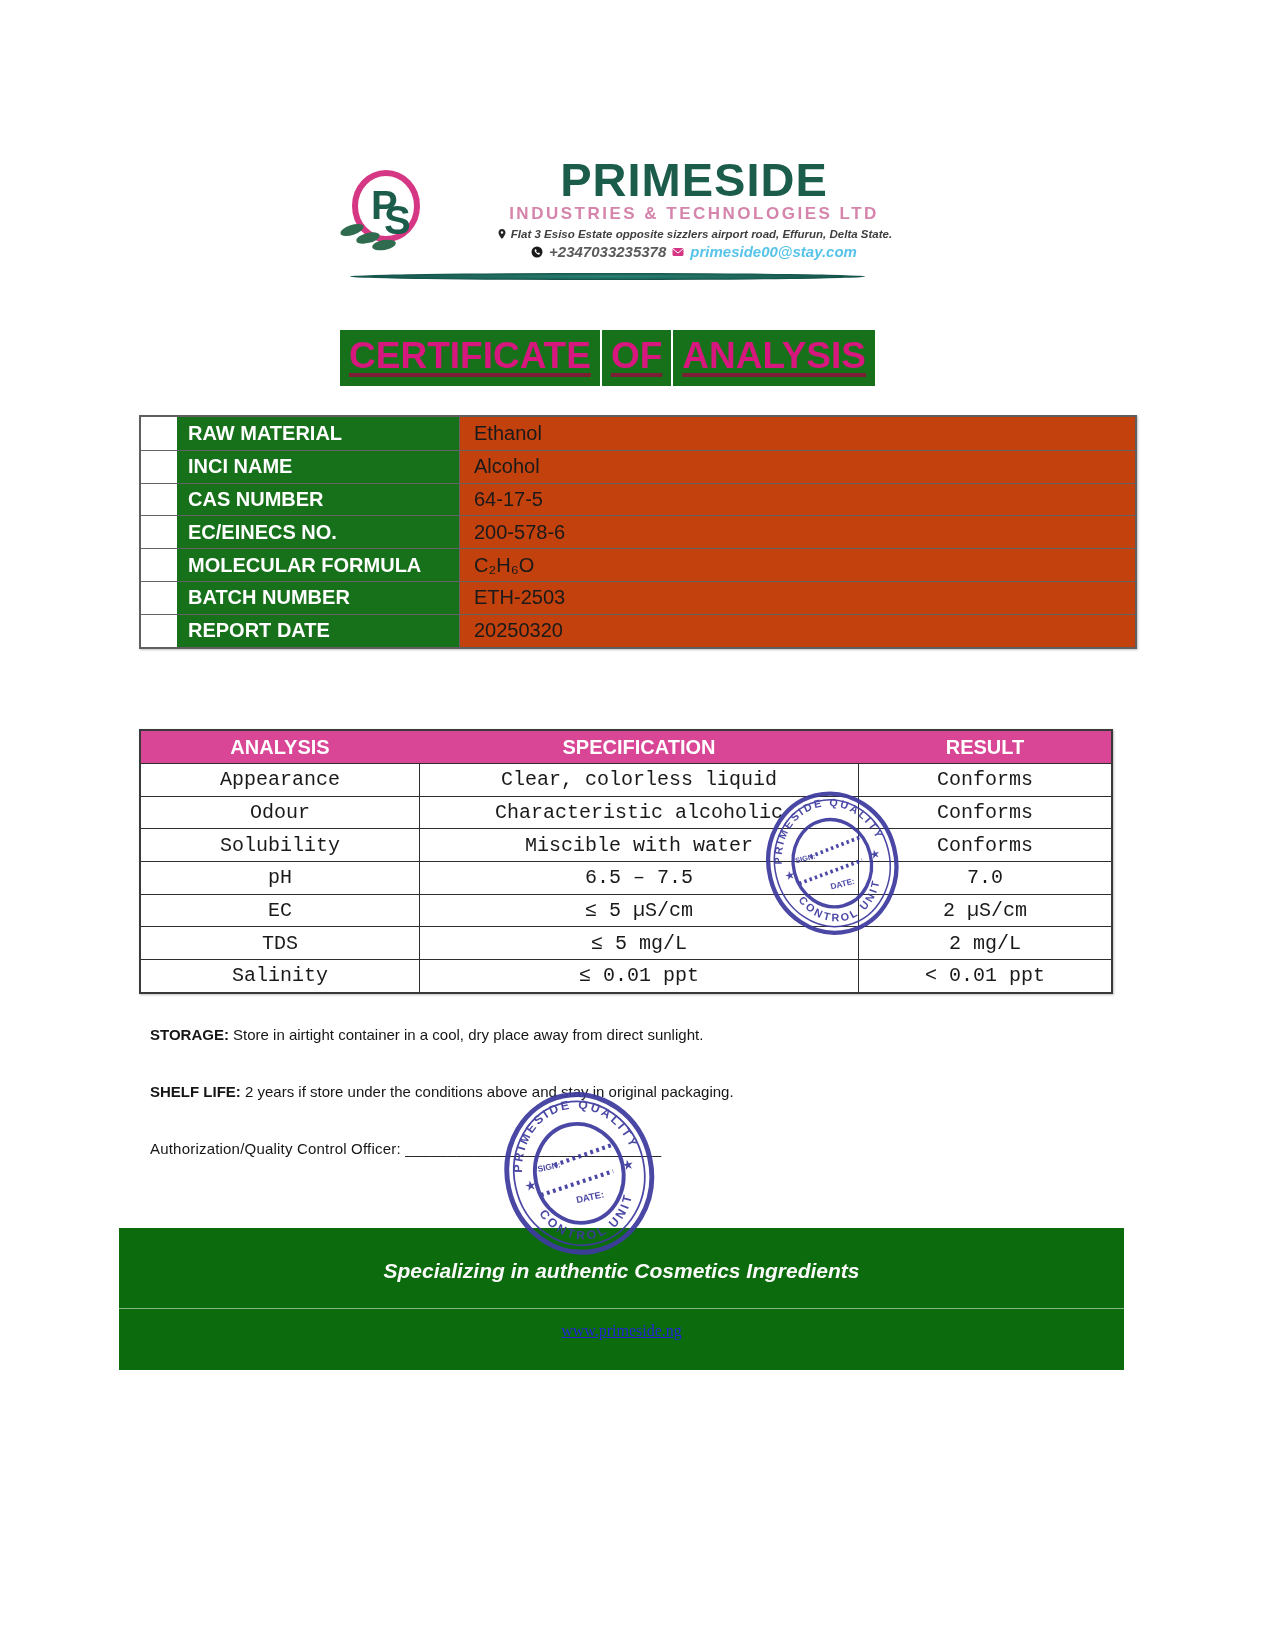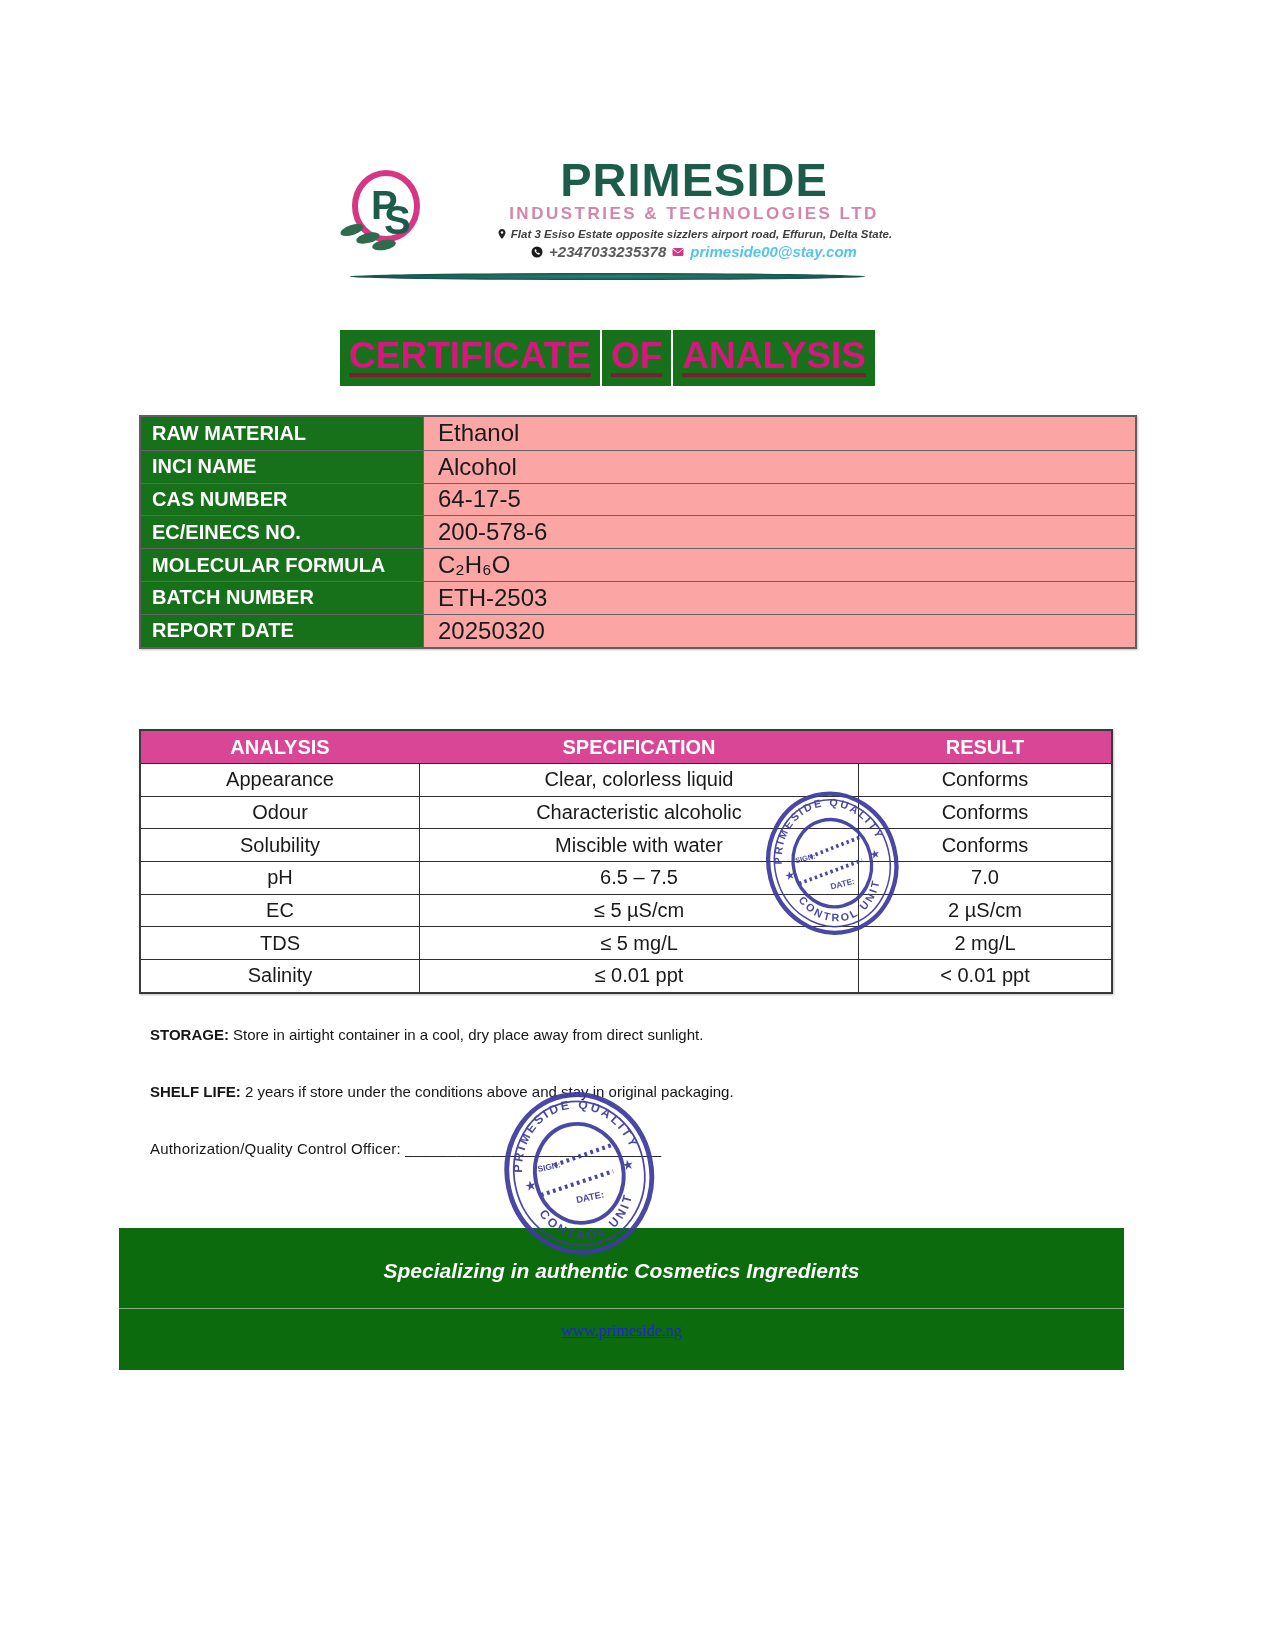--- a/index.html
+++ b/index.html
@@ -30,31 +30,31 @@
   
   .coa-title{top:330px;left:0;width:100%;text-align:center;transform:translateX(-30px);}
   .coa-title .word{display:inline-block;background:var(--green);color:var(--title-pink);
     font-size:37px;font-weight:800;padding:5px 9px 9px 9px;margin:0 1px;
     text-decoration:underline;text-decoration-color:var(--underline-red);
     text-decoration-thickness:3.5px;text-underline-offset:5px;}
 
   
   .info-table{left:139px;top:415px;width:998px;border:2px solid #5f5f5f;
     box-shadow:1px 1px 2px rgba(0,0,0,.25);}
-  .info-row{display:grid;grid-template-columns:283px 1fr;height:32.8px;}
+  .info-row{display:grid;grid-template-columns:283px 1fr;height:32.8px;padding-left:36px;}
   .info-row + .info-row{border-top:1.6px solid #646464;}
   .info-label{background:var(--green);color:#fff;font-weight:700;font-size:20px;
     display:flex;align-items:center;padding-left:11px;border-right:1.6px solid #646464;}
-  .info-value{font-size:24px;display:flex;align-items:center;padding-left:14px;background:#fca5a5;}
+  .info-value{font-size:20px;display:flex;align-items:center;padding-left:14px;background:#c2410c;}
 
   
   .analysis-table{left:139px;top:729px;width:974px;border:2px solid #3a3a3a;
     box-shadow:1px 1px 2px rgba(0,0,0,.25);}
   .an-row{display:grid;grid-template-columns:278px 439px 1fr;height:32.7px;}
-  .an-row + .an-row{border-top:1.4px solid #2e2e2e;}
+  .an-row + .an-row{border-top:1.4px solid #2e2e2e;font-family:Liberation Mono, monospace;}
   .an-row > div{display:flex;align-items:center;justify-content:center;font-size:20px;}
   .an-row > div + div{border-left:1.4px solid #2e2e2e;}
   .an-head{height:32px;background:var(--pink);}
   .an-head > div{color:#fff;font-weight:700;font-size:20px;border-left-color:#fff0 !important;}
 
   
   .note{left:150px;font-size:15px;color:#161616;}
   .note b{font-weight:800;}
   .storage{top:1026px;} .shelf{top:1083px;} .auth{top:1140px;letter-spacing:.2px;}
 

